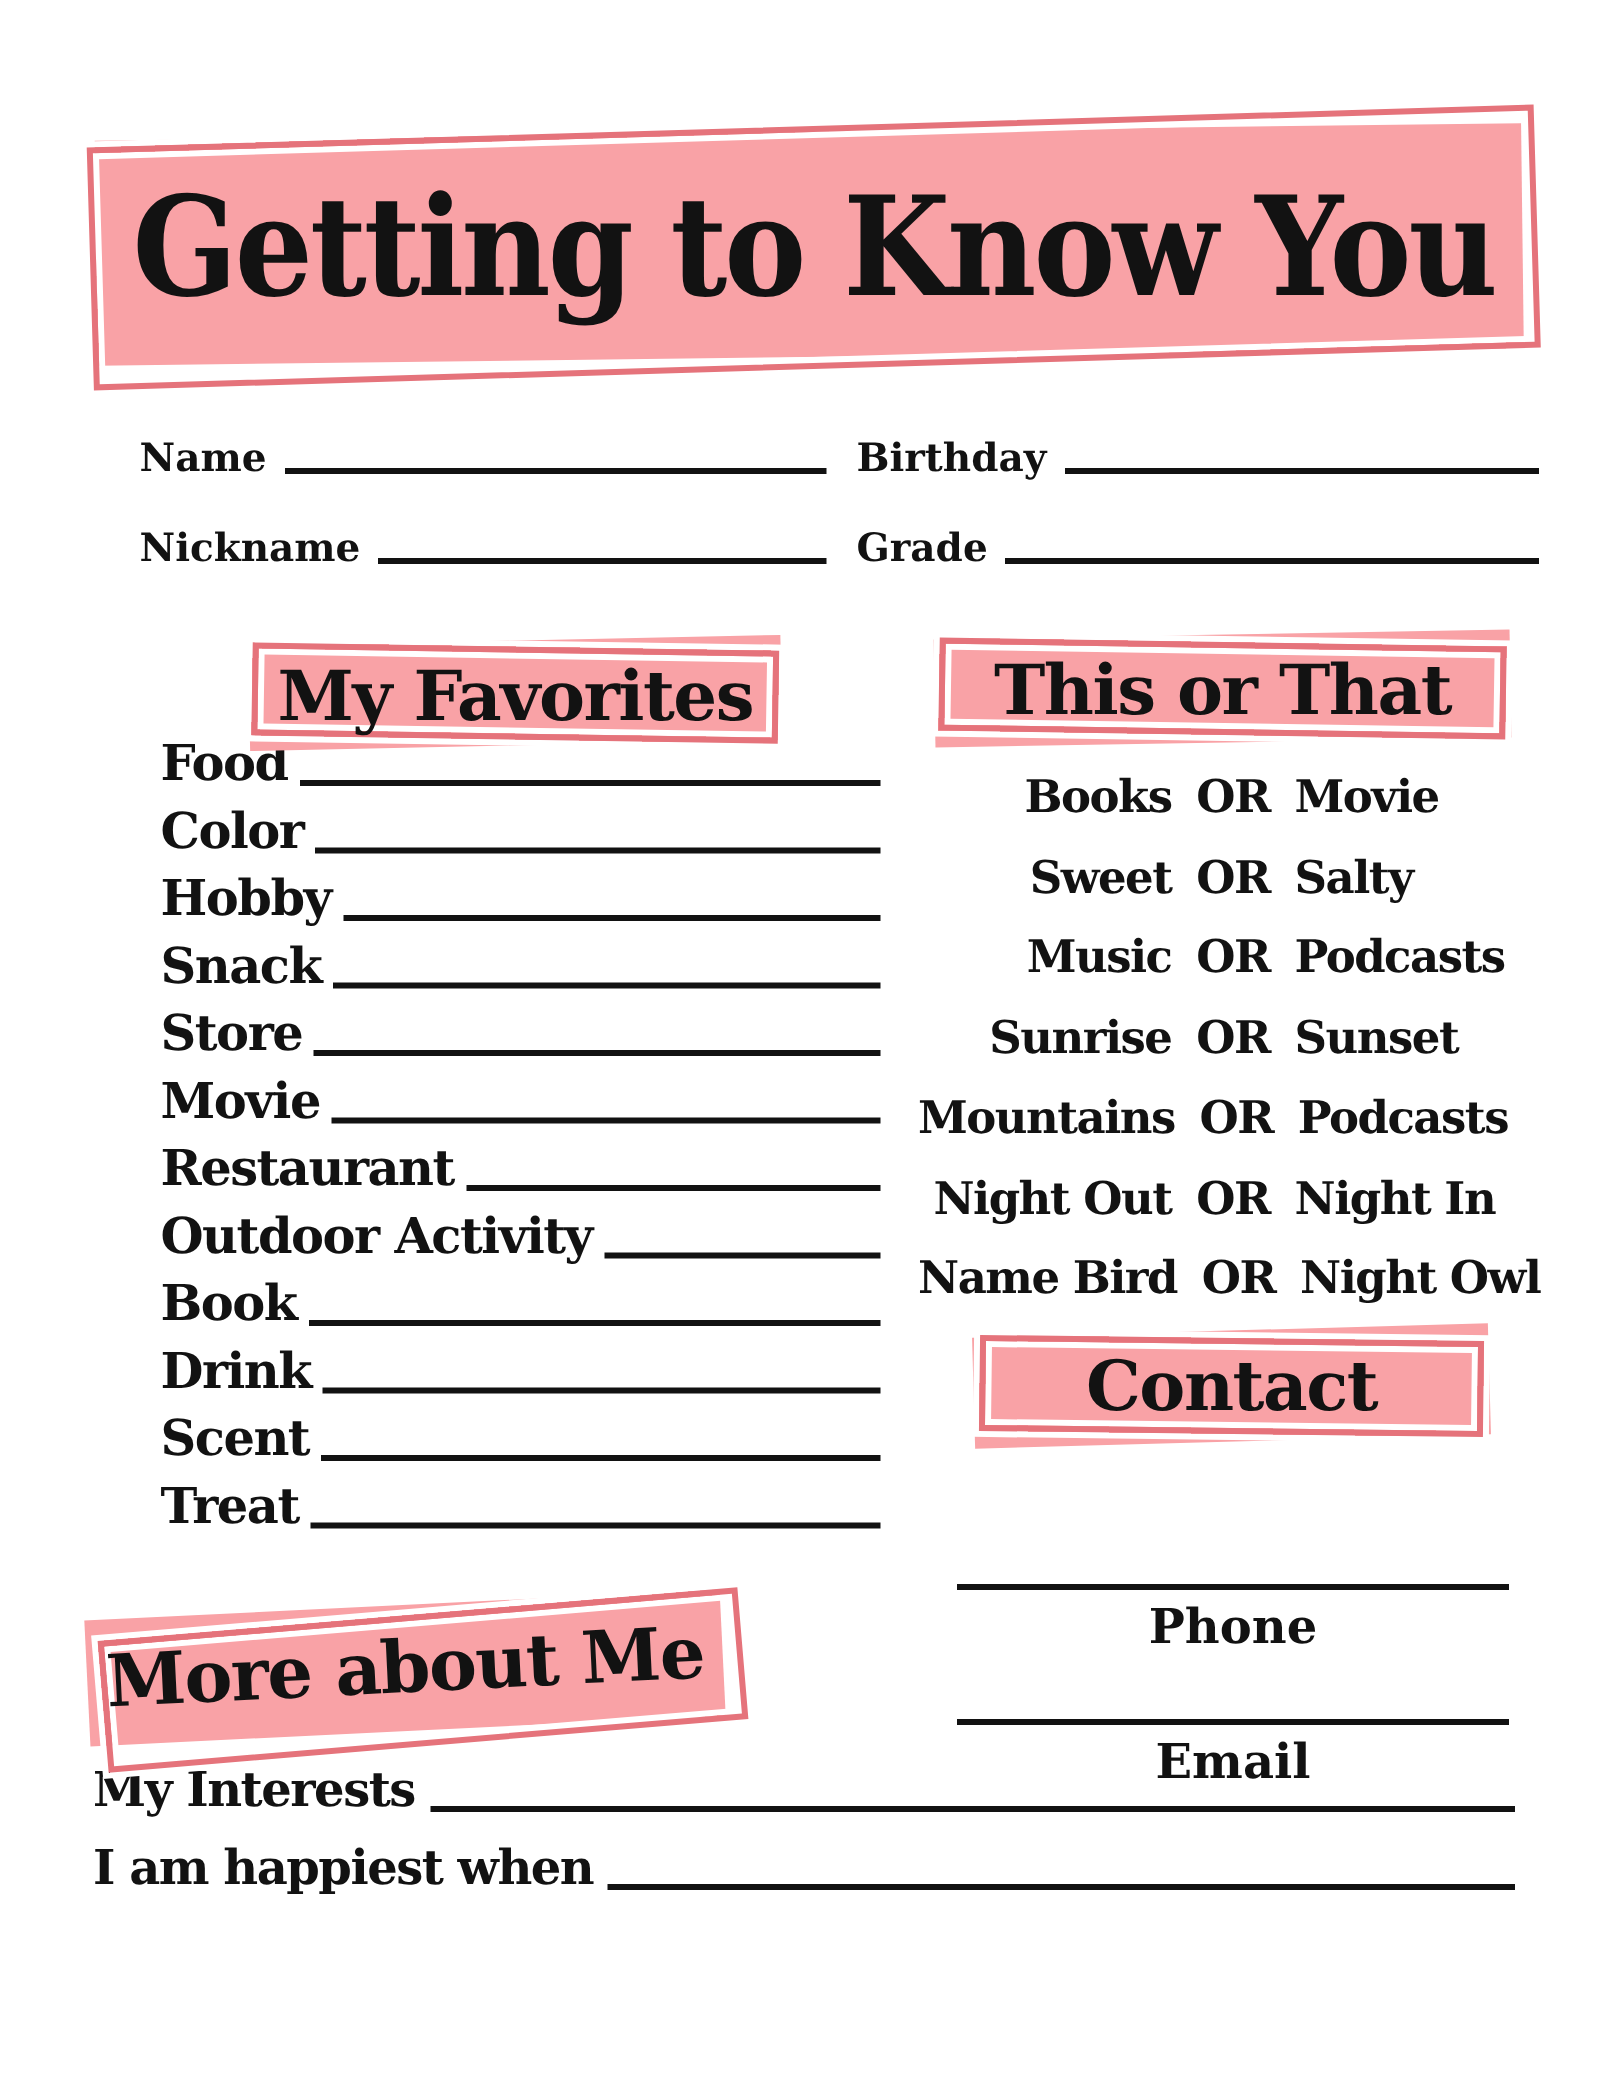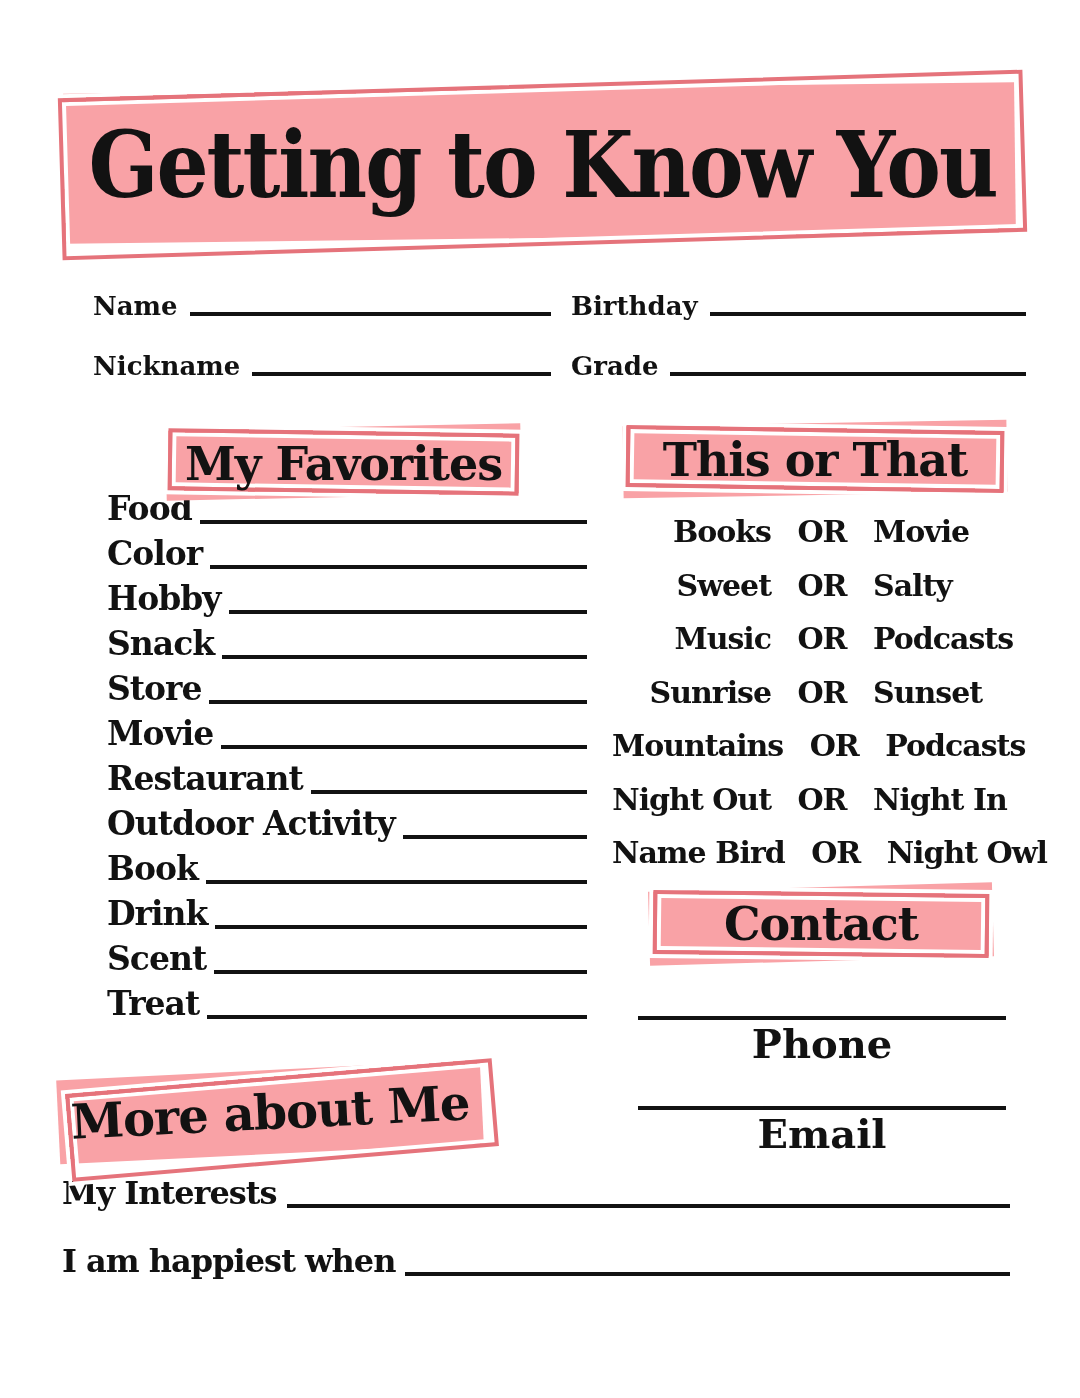--- a/index.html
+++ b/index.html
@@ -67,35 +67,35 @@
   .field .line { flex:1; margin-left:12px; margin-bottom:5px; }
   .field .label { white-space:nowrap; }
 
   .favorites-list { position:absolute; left:75px; top:483px; width:512px; font-size:33px; }
   .fav-row { display:flex; align-items:flex-end; height:45px;margin-left:32px; }
   .fav-row .label { white-space:nowrap; letter-spacing:-1px; }
   .fav-row .line { flex:1; margin-left:8px; margin-bottom:4px; }
 
   .tot-list { position:absolute; left:612px; top:505px; width:420px; font-size:30px; }
   .tot-row {
-    display:grid; grid-template-columns:1fr 58px 1fr; column-gap:22px;
+    display:grid; grid-template-columns:1fr 58px 1fr; column-gap:12px;
     align-items:center; height:53.5px; letter-spacing:-1px;
   }
   .tot-left  { text-align:right; white-space:nowrap; }
   .tot-or    { text-align:center; }
   .tot-right { text-align:left; white-space:nowrap; }
 
-  .contact-fields { position:absolute; left:638px; top:1016px; width:368px; font-size:40px; }
+  .contact-fields { position:absolute; left:638px; top:1056px; width:368px; font-size:32px; }
   .contact-field .cline { height:0; border-top:4px solid var(--ink,#121212); }
   .contact-field .clabel { text-align:center; margin-top:2px; line-height:44px; }
   .contact-field + .contact-field { margin-top:40px; }
 
   .bottom-prompts { position:absolute; left:62px; top:1168px; width:948px; font-size:32px; }
   .prompt-row { display:flex; align-items:flex-end; height:44px; }
-  .prompt-row + .prompt-row { margin-top:24px; }
+  .prompt-row + .prompt-row { margin-top:8px; }
   .prompt-row .label { white-space:nowrap; letter-spacing:-1px; }
   .prompt-row .line { flex:1; margin-left:10px; margin-bottom:4px; }
 </style>
 </head>
 <body>
 
 <div class="page">
 
   <div class="banner banner-title">
     <div class="b-outline"></div>

